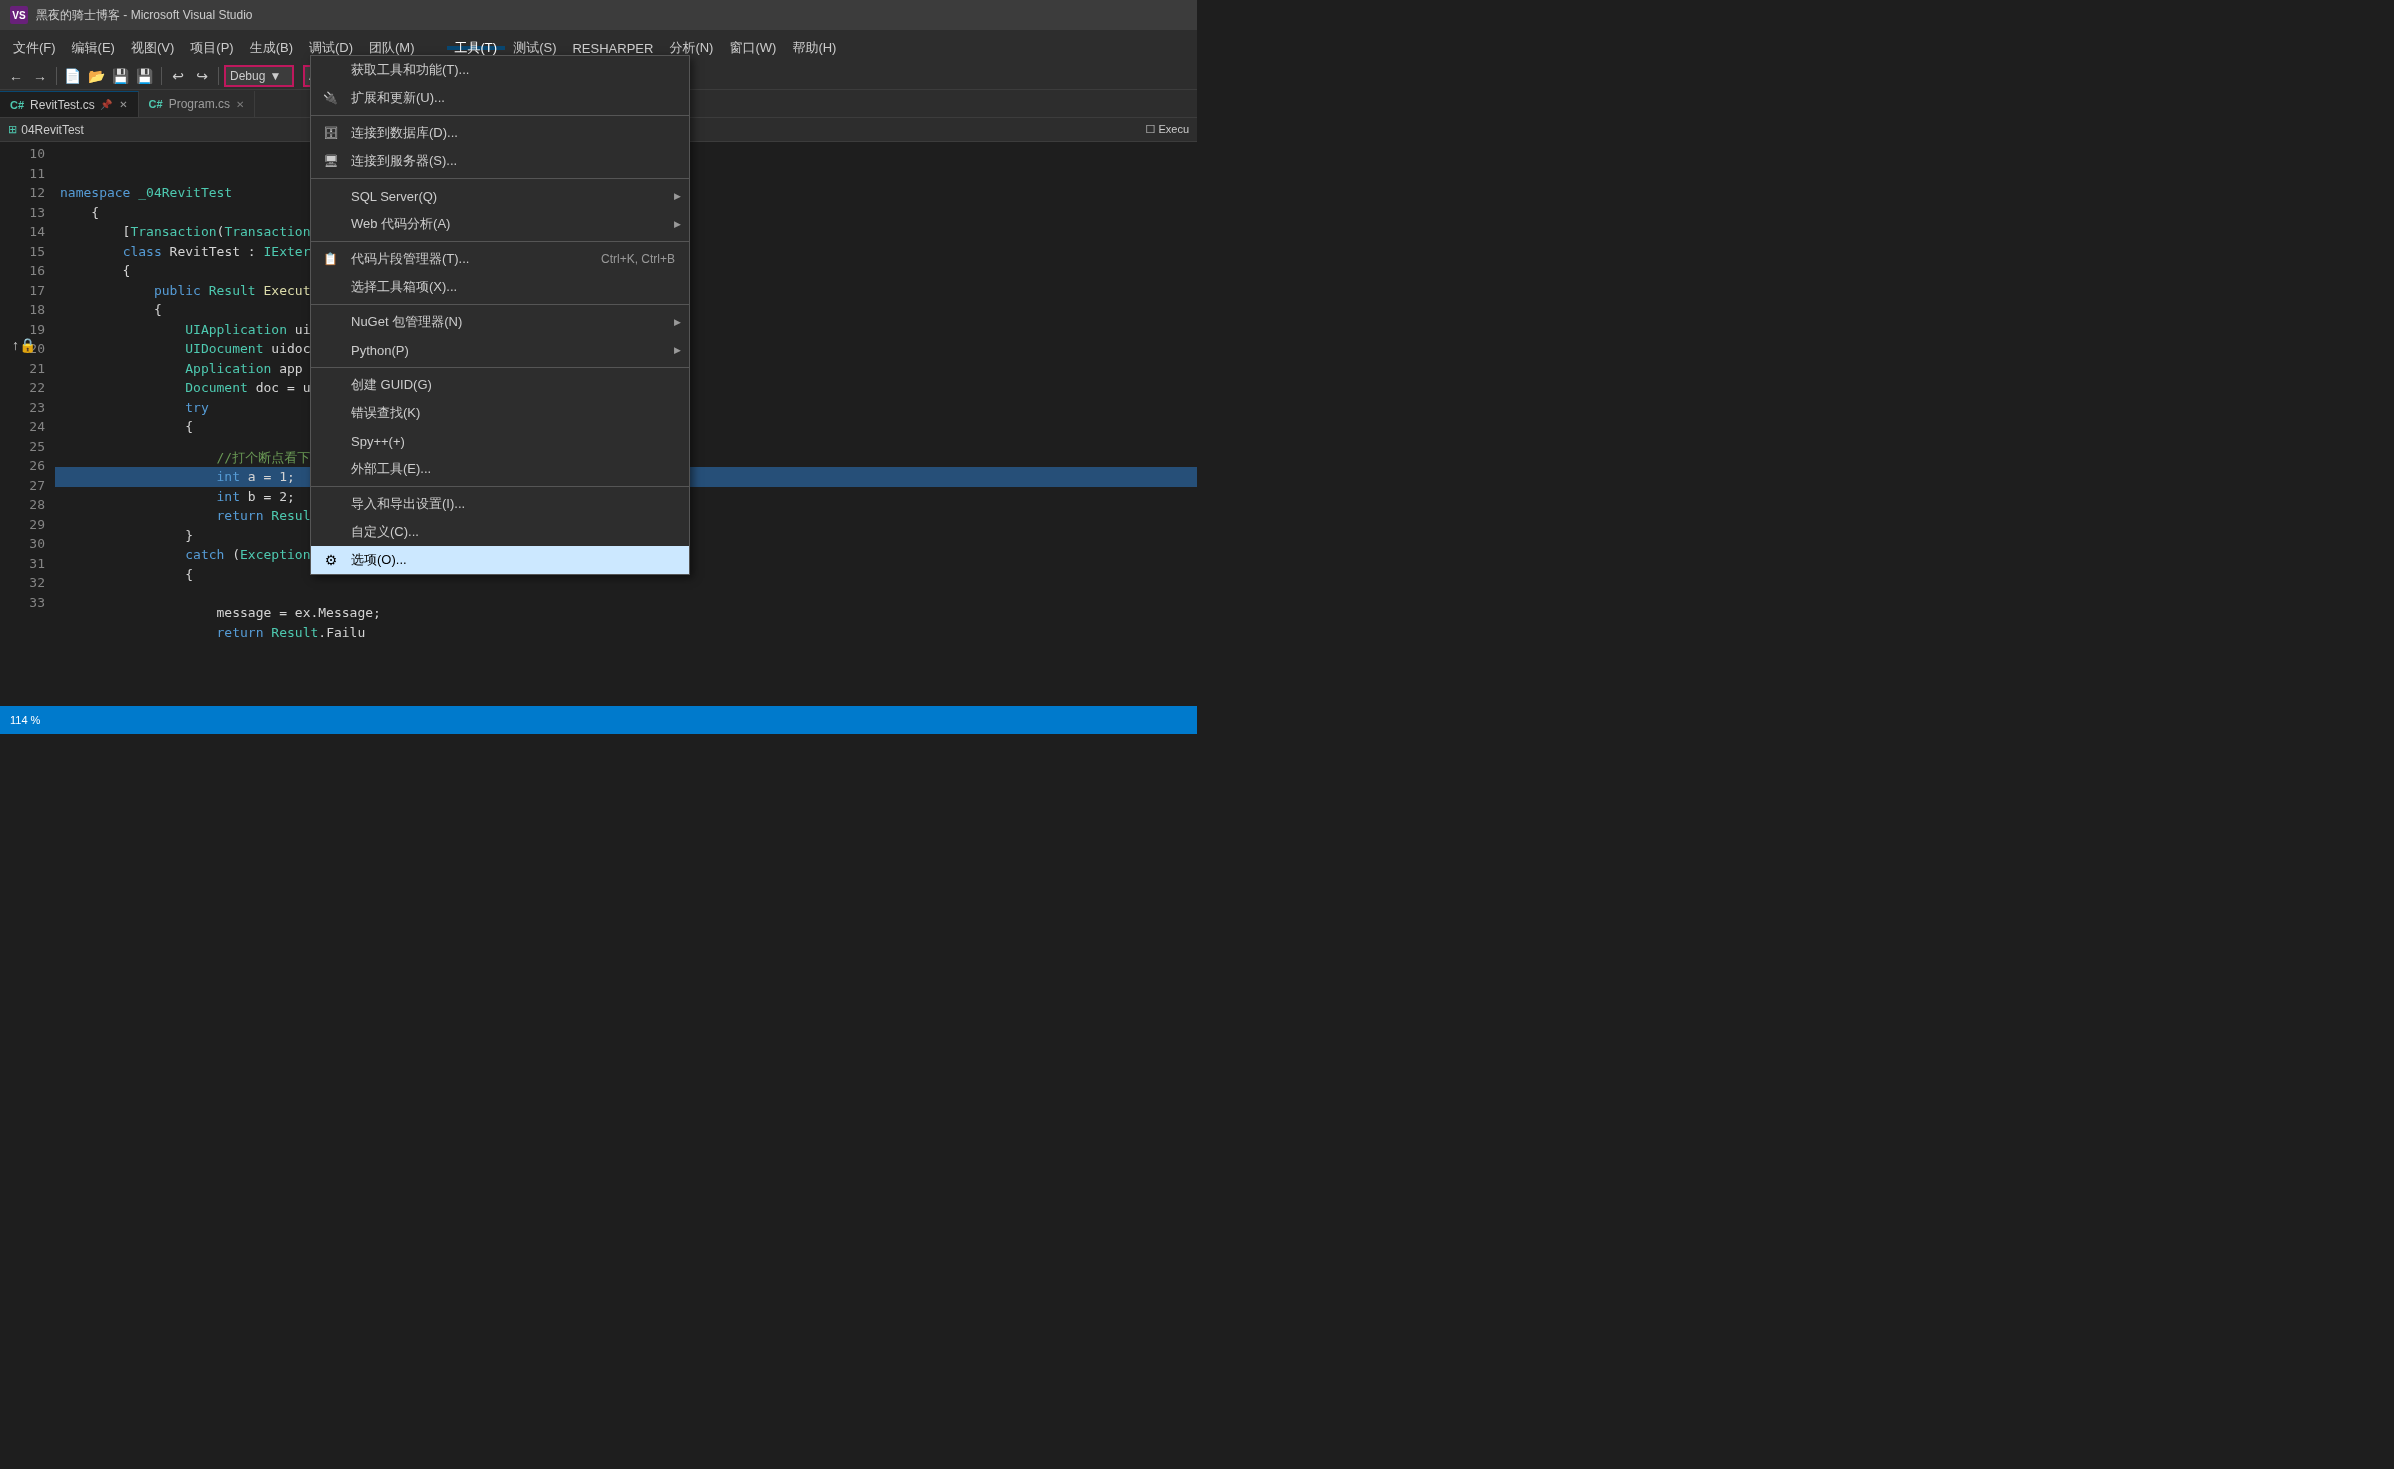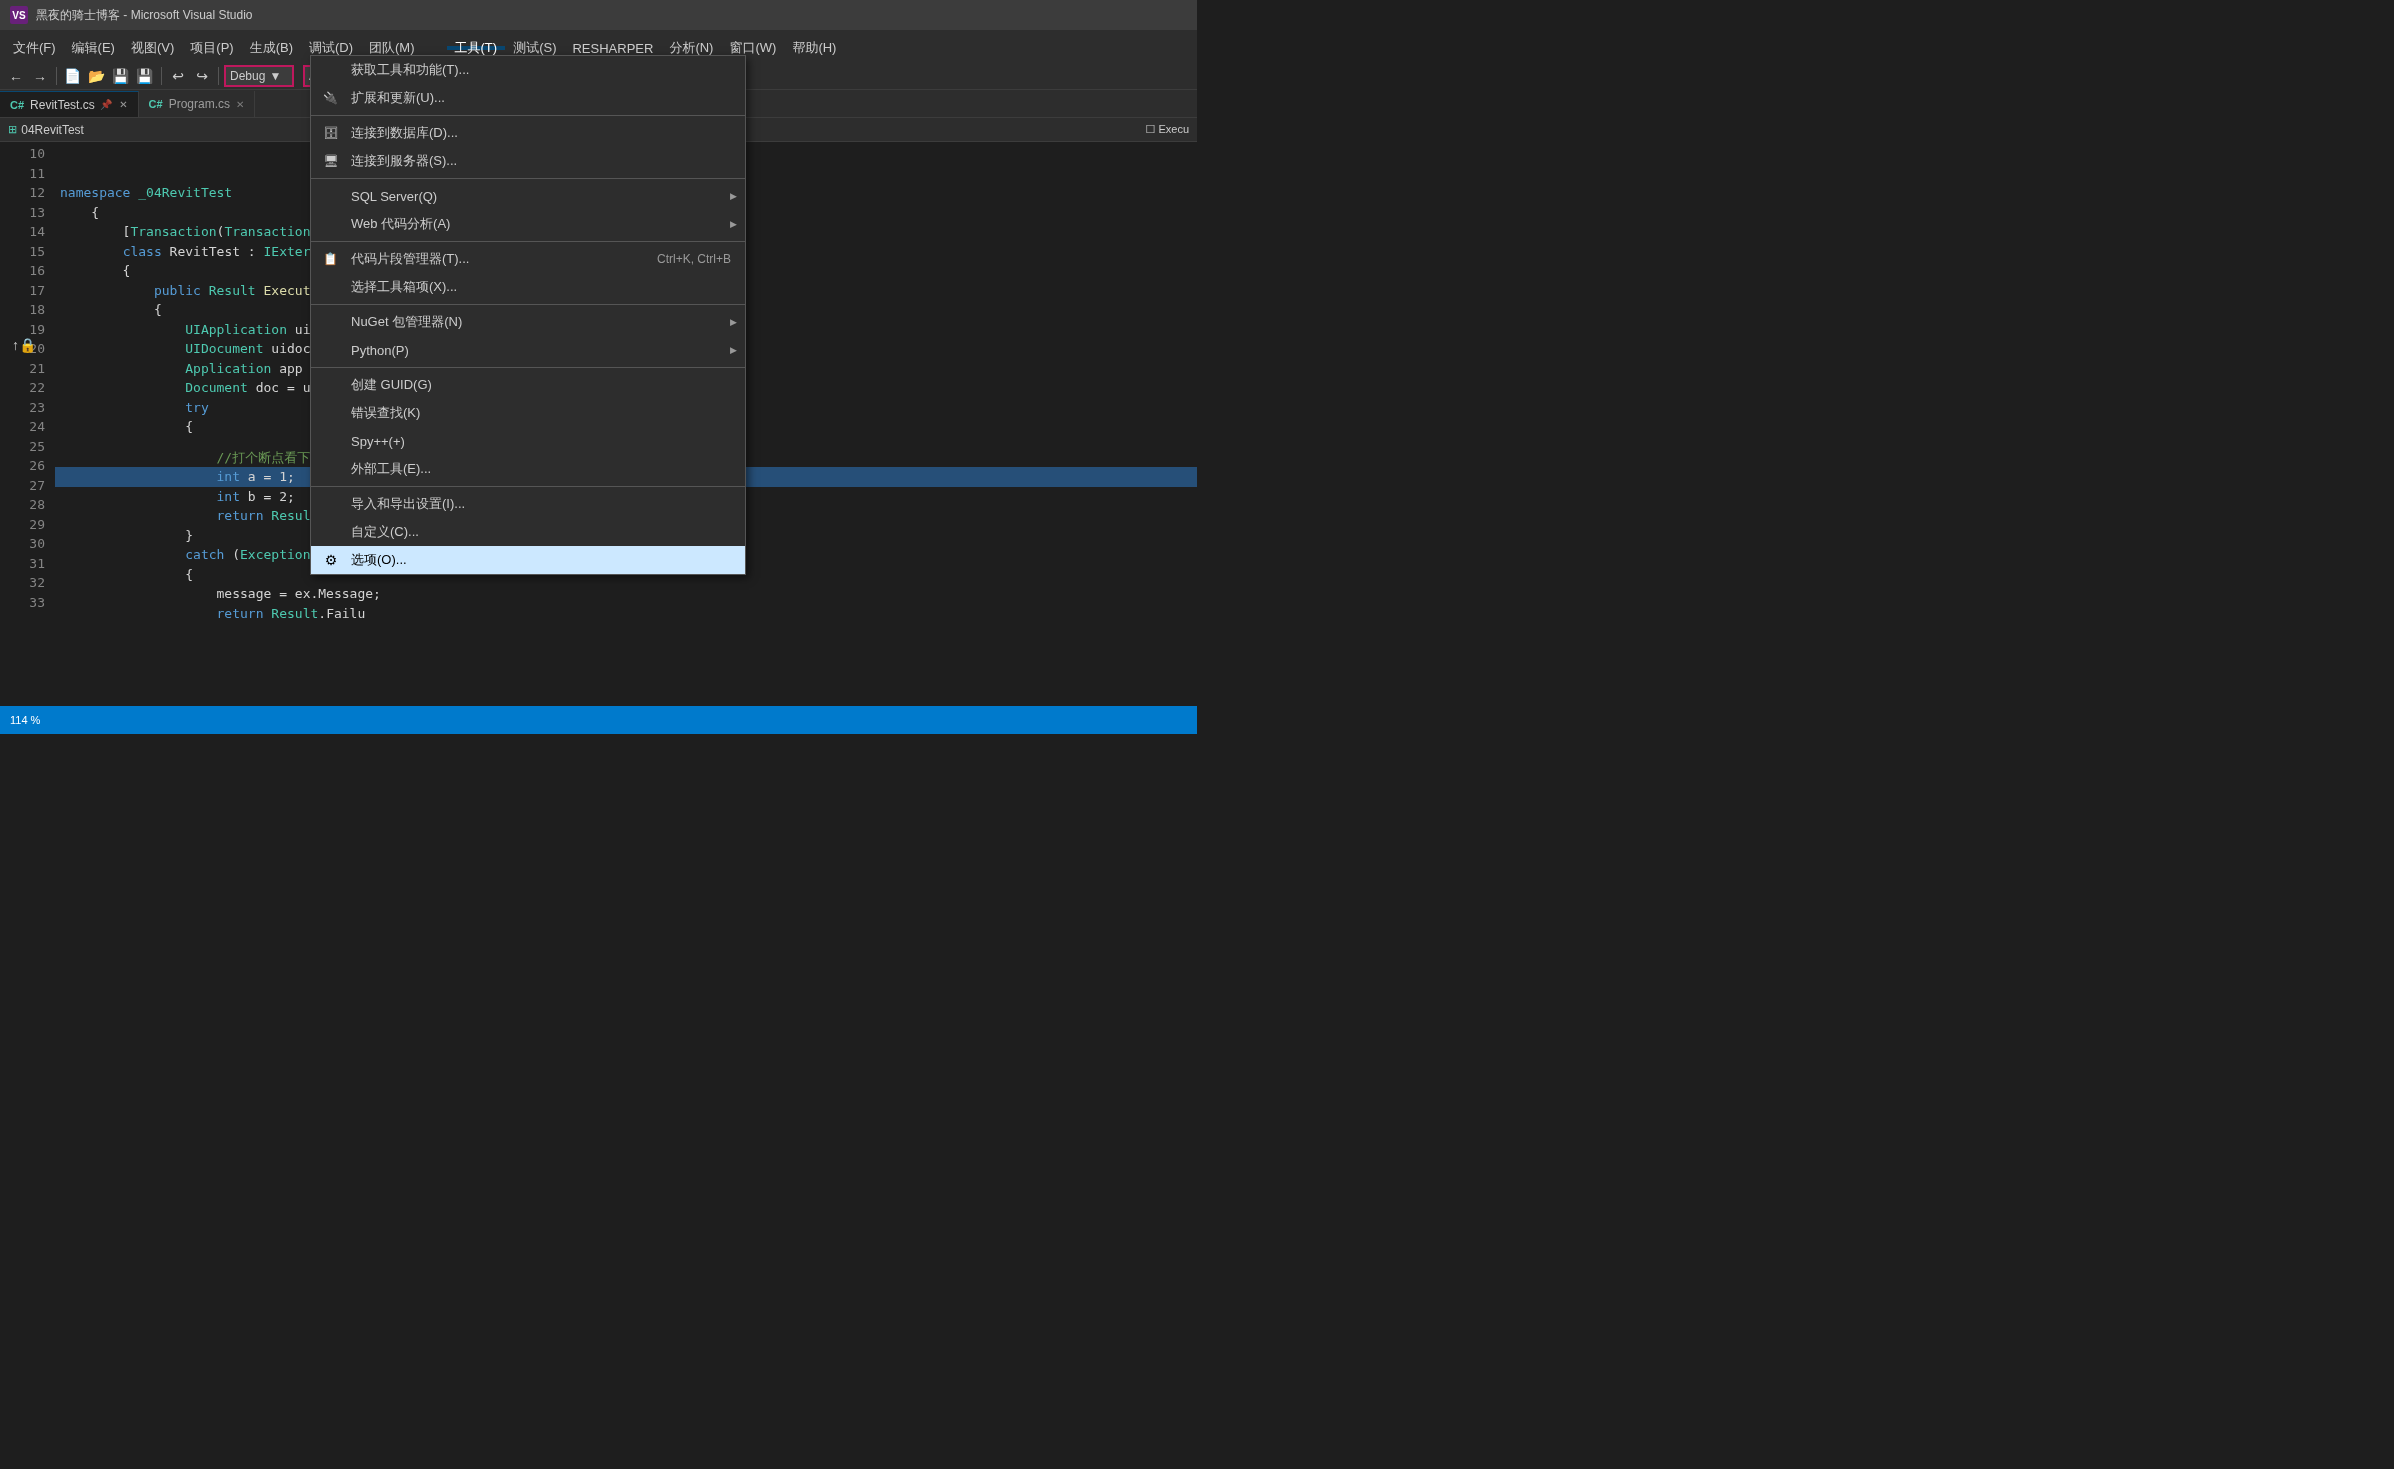--- a/index.html
+++ b/index.html
@@ -201,21 +201,21 @@
     .type { color: #4ec9b0; }
     .comment { color: #6a9955; }
     .method { color: #dcdcaa; }
     .plain { color: #d4d4d4; }
     .ns { color: #4ec9b0; }
 
     .dropdown-menu {
       position: absolute;
       top: 55px;
       left: 310px;
-      width: 436px;
+      width: 380px;
       background: #2d2d2d;
       border: 1px solid #555;
       box-shadow: 3px 3px 8px rgba(0,0,0,0.5);
       z-index: 200;
       font-size: 13px;
       color: #cccccc;
     }
 
     .dropdown-item {
       display: flex;
@@ -390,21 +390,21 @@
       <div class="code-line" style="position: relative;"><span class="plain">                </span><span class="type">Document</span><span class="plain"> doc = uidoc.Docum</span></div>
       <div class="code-line" style="position: relative;"><span class="plain">                </span><span class="kw">try</span></div>
       <div class="code-line" style="position: relative;"><span class="plain">                {</span></div>
       <div class="code-line" style="position: relative; margin-top: 11px;"><span class="comment">                    //打个断点看下</span></div>
       <div class="code-line highlighted-line" style="position: relative;"><span class="plain">                    </span><span class="kw">int</span><span class="plain"> a = 1;</span></div>
       <div class="code-line" style="position: relative;"><span class="plain">                    </span><span class="kw">int</span><span class="plain"> b = 2;</span></div>
       <div class="code-line" style="position: relative;"><span class="plain">                    </span><span class="kw">return</span><span class="plain"> </span><span class="type">Result</span><span class="plain">.Succeeded;</span></div>
       <div class="code-line" style="position: relative;"><span class="plain">                }</span></div>
       <div class="code-line" style="position: relative;"><span class="plain">                </span><span class="kw">catch</span><span class="plain"> (</span><span class="type">Exception</span><span class="plain"> ex)</span></div>
       <div class="code-line" style="position: relative;"><span class="plain">                {</span></div>
-      <div class="code-line" style="position: relative;"><span class="plain">                    message = ex.Message;</span></div>
+      <div class="code-line" style="position: relative; margin-top: 19px;"><span class="plain">                    message = ex.Message;</span></div>
       <div class="code-line" style="position: relative;"><span class="plain">                    </span><span class="kw">return</span><span class="plain"> </span><span class="type">Result</span><span class="plain">.Failu</span></div>
     </div>
 </div>
 
 <div class="dropdown-menu" id="toolsMenu">
 
 <div class="dropdown-item">
       <span>获取工具和功能(T)...</span>
     </div>
     <div class="dropdown-item">

